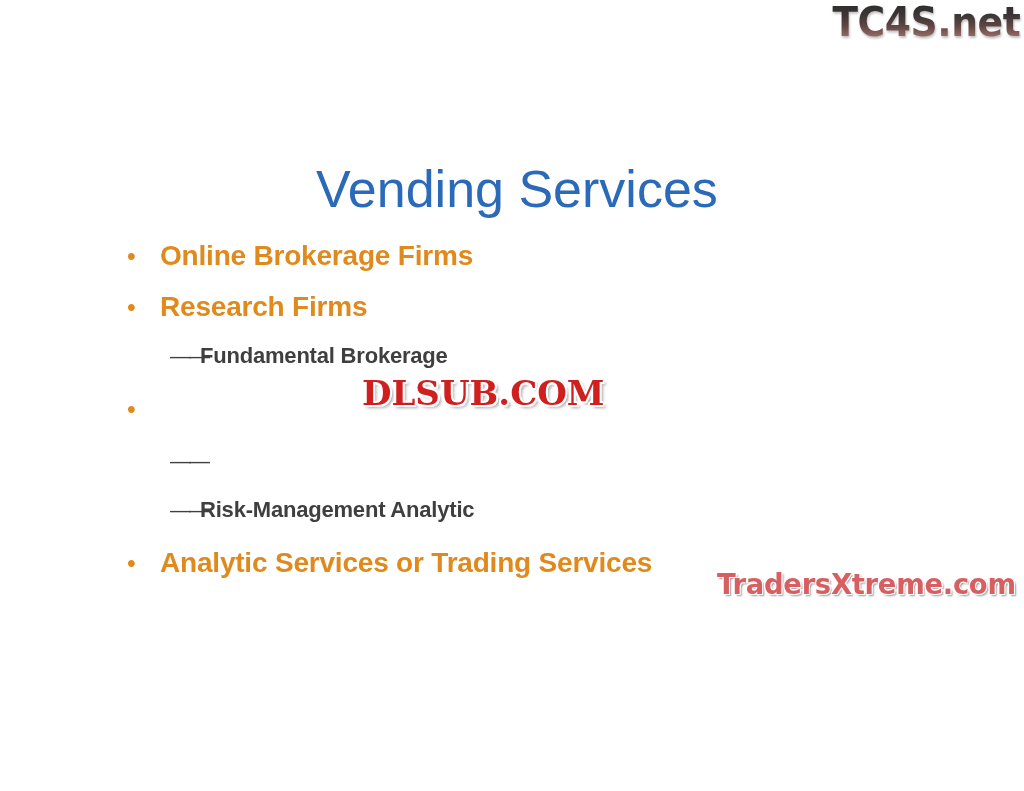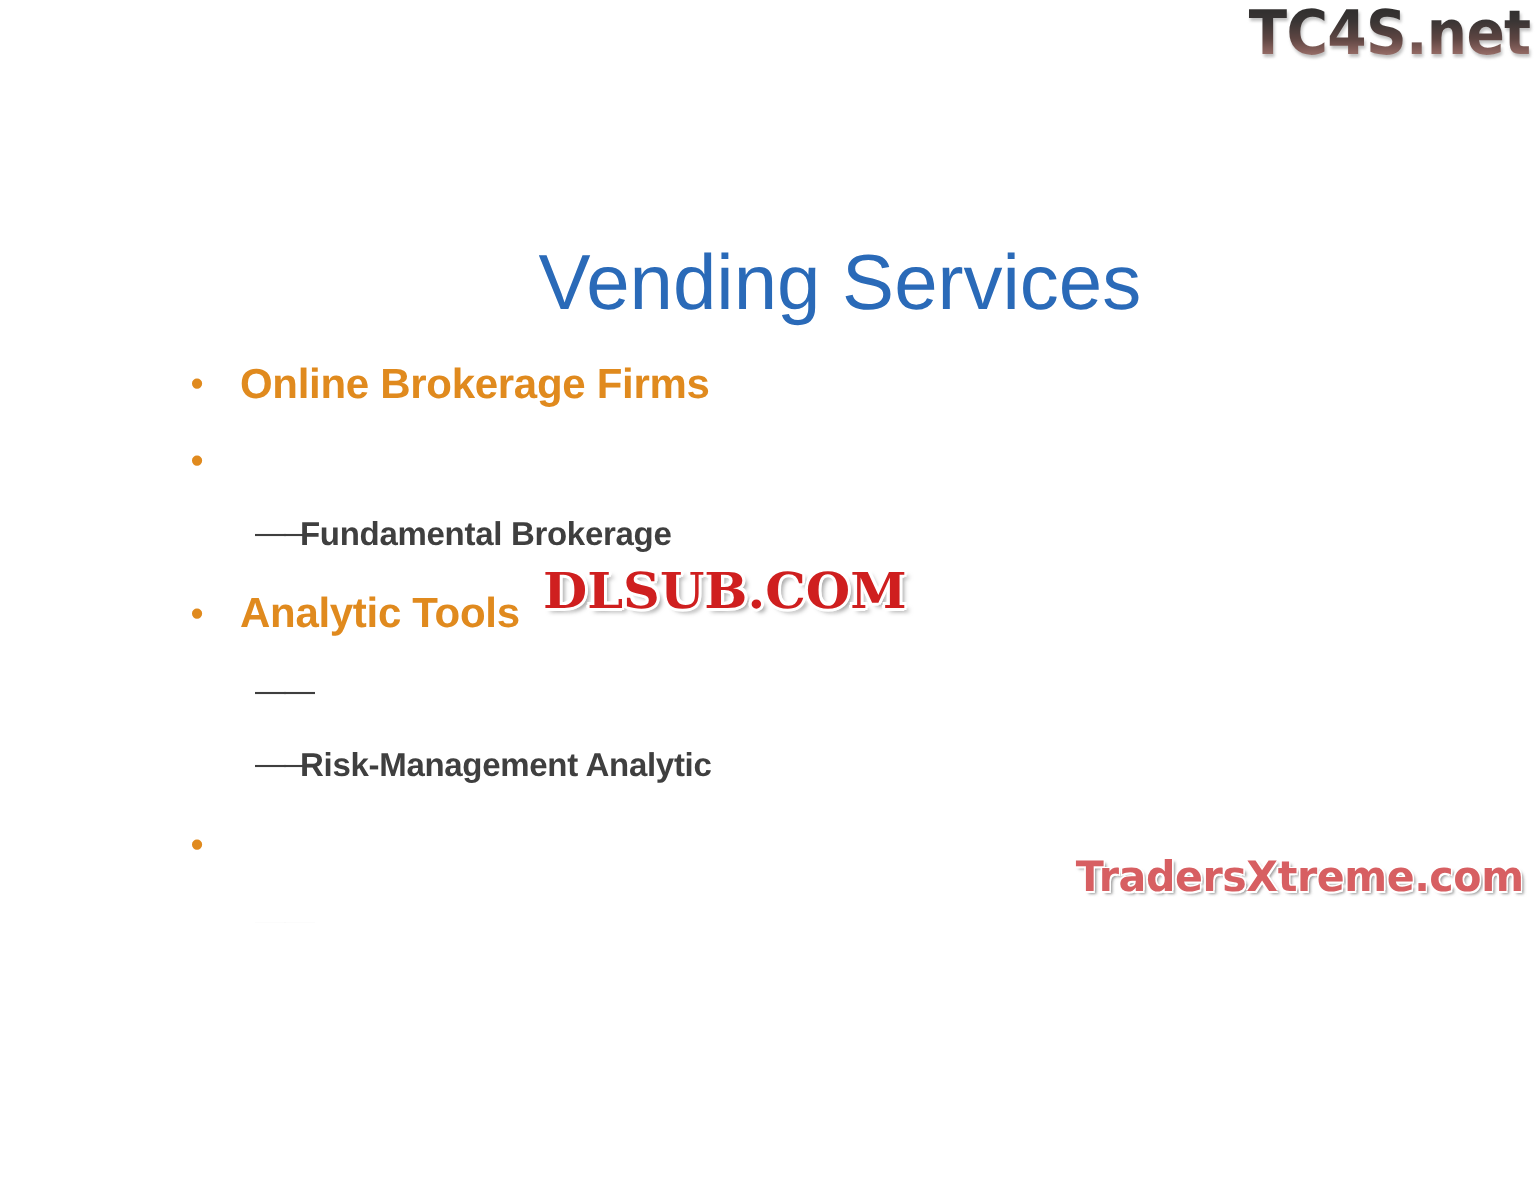--- a/index.html
+++ b/index.html
@@ -52,21 +52,20 @@
   .slide-title {
     position: absolute;
     left: 316px;
     top: 126px;
     font-family: "Liberation Sans", sans-serif;
     font-weight: 400;
     font-size: 52px;
     line-height: 1.1;
     color: #2a6ab8;
     white-space: nowrap;
-    margin-left: 43px;
   }
 
   
   .body-list {
     position: absolute;
     left: 0;
     top: 236px;
     width: 1024px;
   }
   .line {
@@ -187,43 +186,44 @@
 
   <div class="body-list">
 
     <div class="line lvl1">
       <span class="marker">•</span>
       <span class="txt">Online Brokerage Firms</span>
     </div>
 
     <div class="line lvl1">
       <span class="marker">•</span>
+      <span class="txt">Research Firms</span>
     </div>
 
     <div class="line lvl2 gap-md">
       <span class="marker">——</span>
       <span class="txt">Fundamental Brokerage</span>
     </div>
 
     <div class="line lvl1 gap-sm">
       <span class="marker">•</span>
-      <span class="txt">Analytic Tools</span>
     </div>
 
     <div class="line lvl2 gap-sm">
       <span class="marker">——</span>
     </div>
 
     <div class="line lvl2 gap-md">
       <span class="marker">——</span>
       <span class="txt">Risk-Management Analytic</span>
     </div>
 
     <div class="line lvl1 gap-sm">
       <span class="marker">•</span>
+      <span class="txt">Analytic Services or Trading Services</span>
     </div>
 
     <div class="line lvl2">
       <span class="marker">——</span>
     </div>
 
   </div>
 
   <div class="watermark">DLSUB.COM</div>
 

